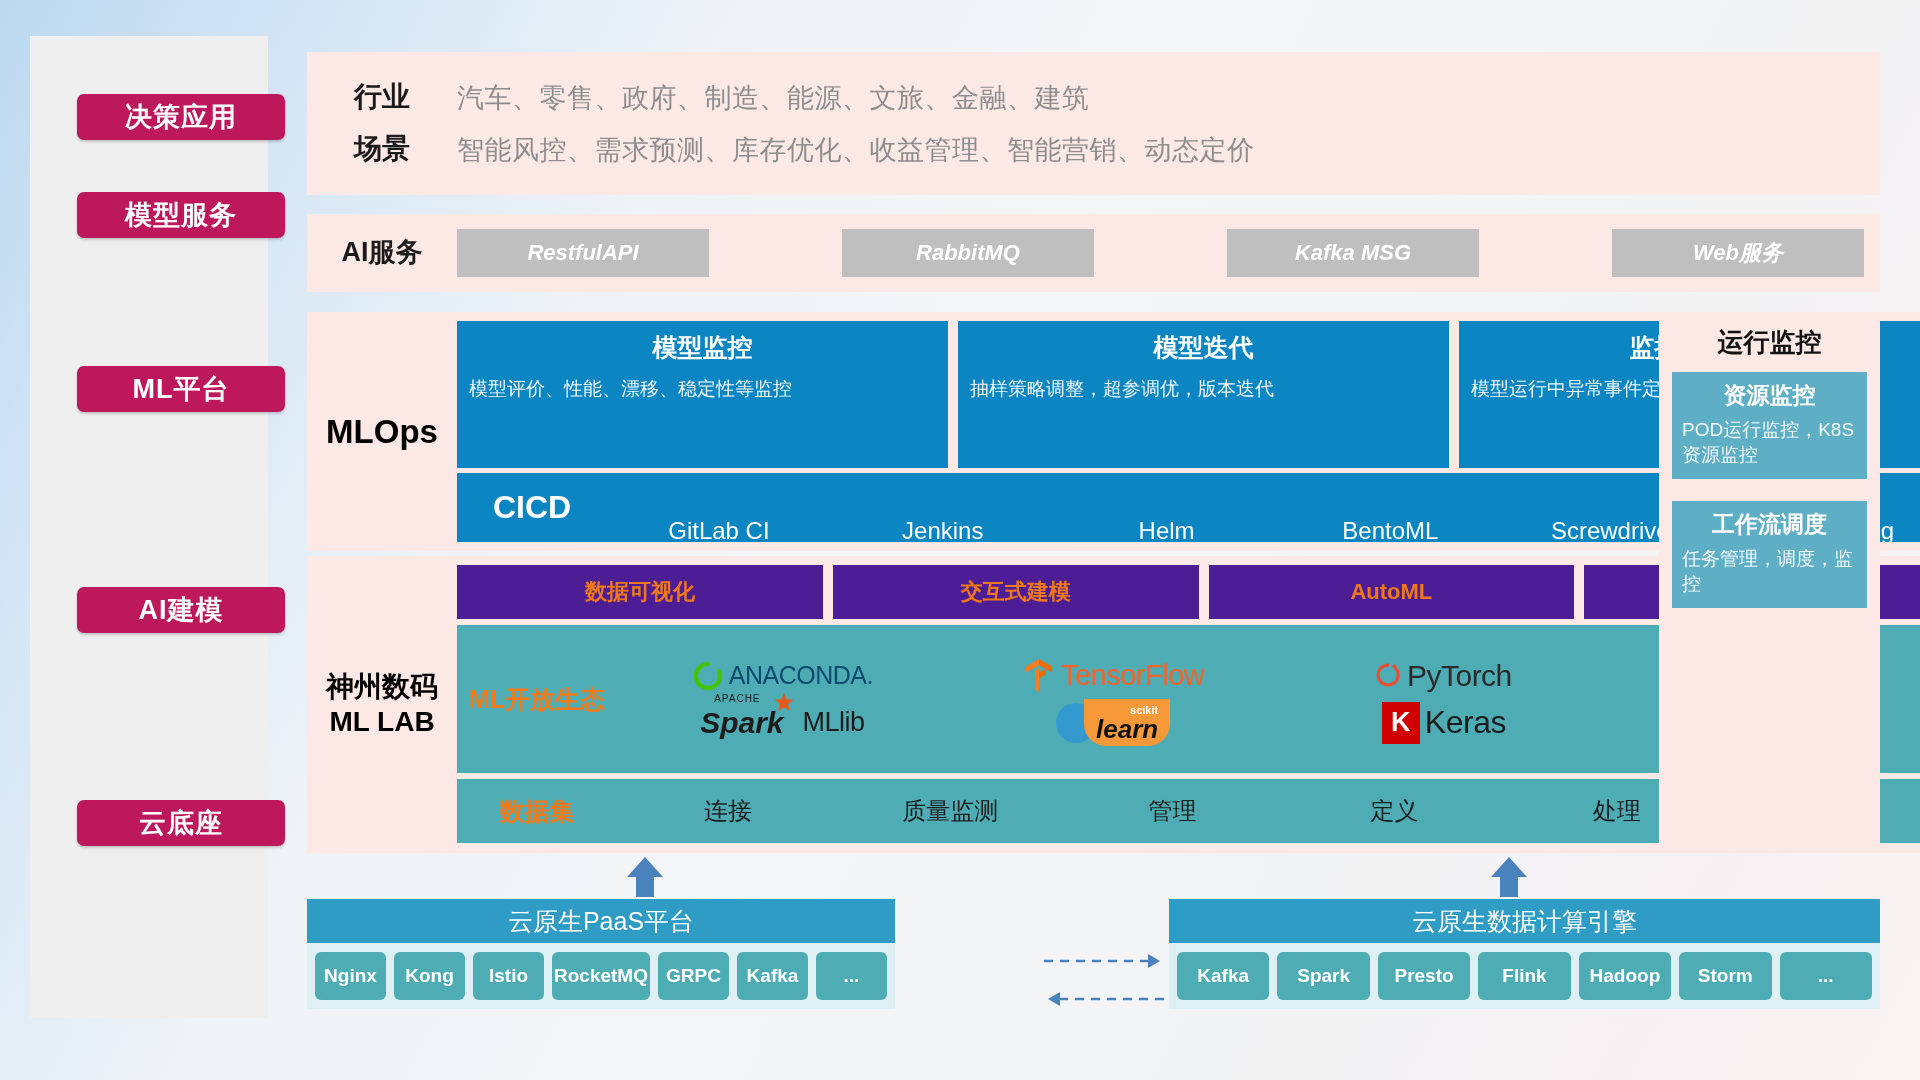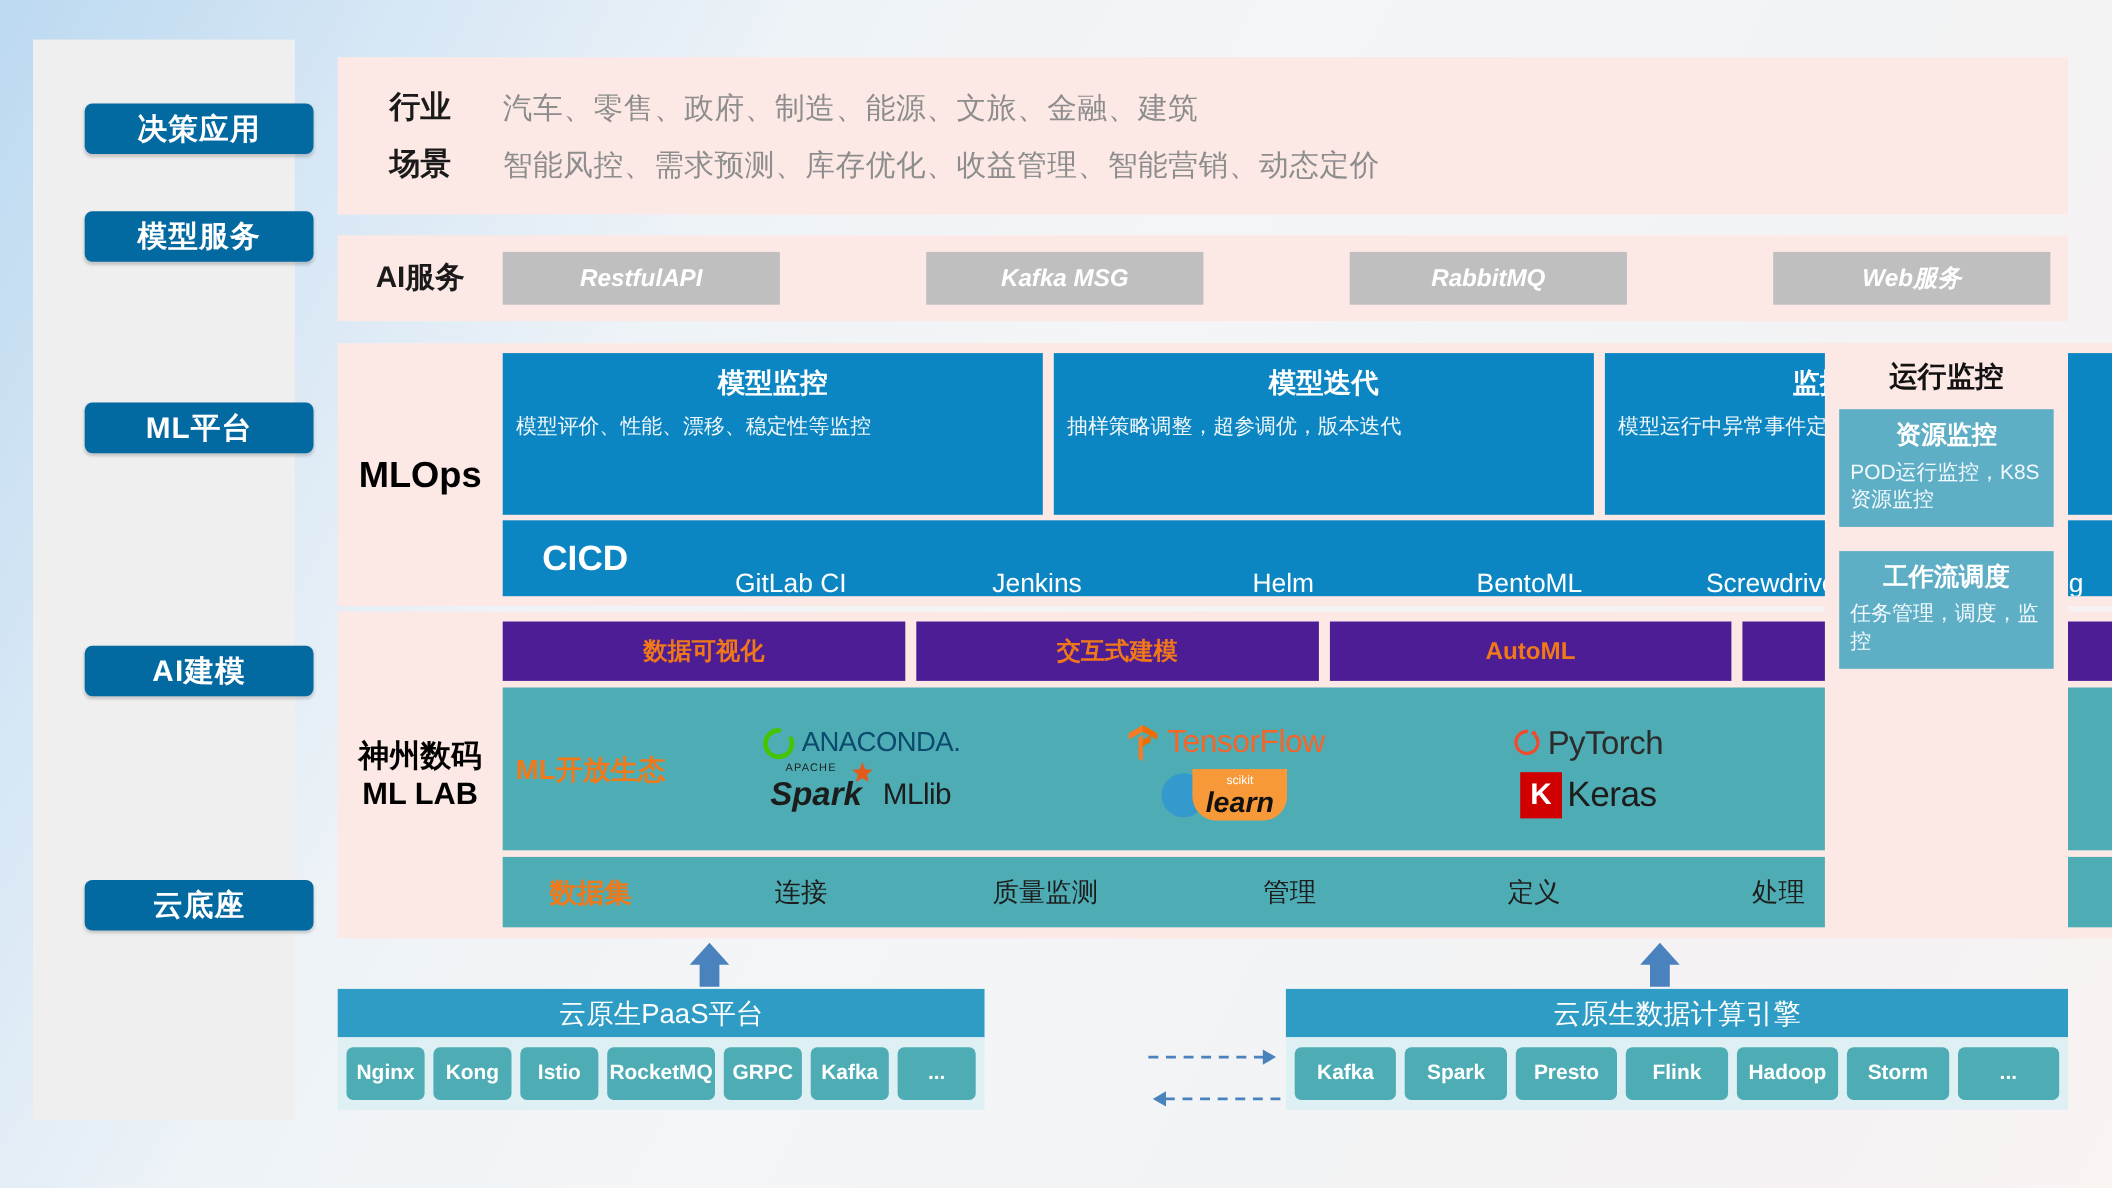--- a/index.html
+++ b/index.html
@@ -11,21 +11,21 @@
   }
   #stage{ position:relative; width:1920px; height:1080px; }
 
   
   .rail{
     position:absolute; left:30px; top:36px; width:238px; height:982px;
     background:#efeff0;
   }
   .rail-tag{
     position:absolute; left:47px; width:208px; height:46px;
-    background:#0369a1; border-radius:7px;
+    background:#be185d; border-radius:7px;
     color:#fff; font-weight:bold; font-size:27px;
     display:flex; align-items:center; justify-content:center;
     letter-spacing:1px;
     box-shadow:0 2px 3px rgba(0,0,0,.18);
   }
 
   
   .pink{ background:#fce9e6; }
   .panel{ position:absolute; }
 
@@ -172,22 +172,22 @@
       <div class="rowlabel">场景</div>
       <div class="vals">智能风控、需求预测、库存优化、收益管理、智能营销、动态定价</div>
     </div>
   </div>
 
   <div class="panel pink" id="p-ai">
     <div class="inner">
       <div class="rowlabel">AI服务</div>
       <div class="chips">
         <div class="graychip">RestfulAPI</div>
+        <div class="graychip">RabbitMQ</div>
         <div class="graychip">Kafka MSG</div>
-        <div class="graychip">RabbitMQ</div>
         <div class="graychip">Web服务</div>
       </div>
     </div>
   </div>
 
   <div class="panel pink" id="p-mlops">
     <div class="inner">
       <div class="lbl">
         <span>MLOps</span>
       </div>
@@ -280,21 +280,21 @@
                 <svg width="24" height="24" viewBox="0 0 24 24" style="position:absolute;top:-14px;right:-12px">
                   <path d="M12 1l2.6 6.3 6.8.5-5.2 4.4 1.6 6.6L12 15.4l-5.8 3.4L7.8 12 2.6 7.8l6.8-.5z" fill="#e25a1c"></path>
                 </svg>
               </span>
               <span class="tx" style="color:#1c1c1c;font-size:27px;margin-left:14px">MLlib</span>
             </div>
 
             <div class="logo" style="gap:0">
               <span style="display:inline-block;width:40px;height:40px;border-radius:50%;background:#3499cd"></span>
               <span style="position:relative;display:inline-block;background:#f89939;border-radius:0 0 22px 22px;padding:6px 12px 4px;margin-left:-12px">
-                <span style="display:block;font-size:11px;color:#fff;text-align:center;font-weight:normal;line-height:1">scikit</span>
+                <span style="display:block;font-size:11px;color:#fff;text-align:right;font-weight:bold;line-height:1">scikit</span>
                 <span style="display:block;font-style:italic;font-weight:bold;font-size:26px;color:#111;line-height:1">learn</span>
               </span>
             </div>
 
             <div class="logo">
               <span style="display:flex;align-items:center;justify-content:center;width:38px;height:42px;background:#d00000;color:#fff;font-weight:bold;font-size:27px">K</span>
               <span class="tx" style="color:#1c1c1c;font-size:32px">Keras</span>
             </div>
 
             <div class="logo">

